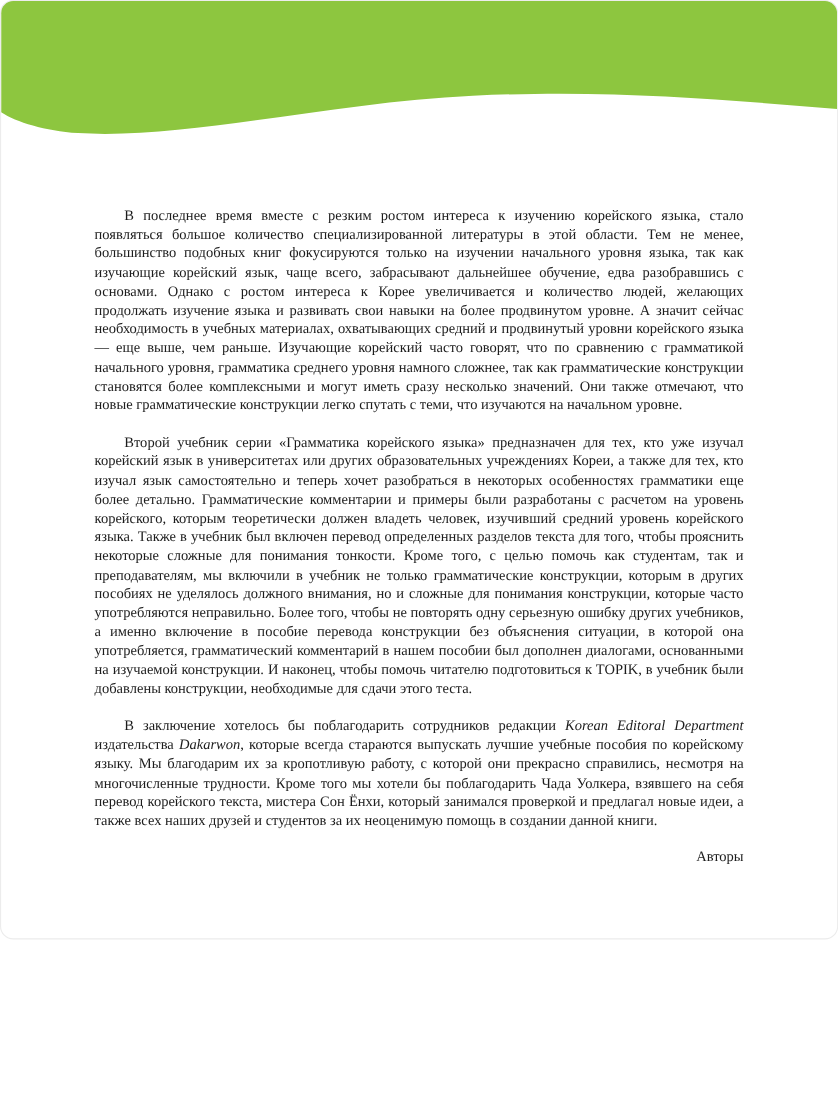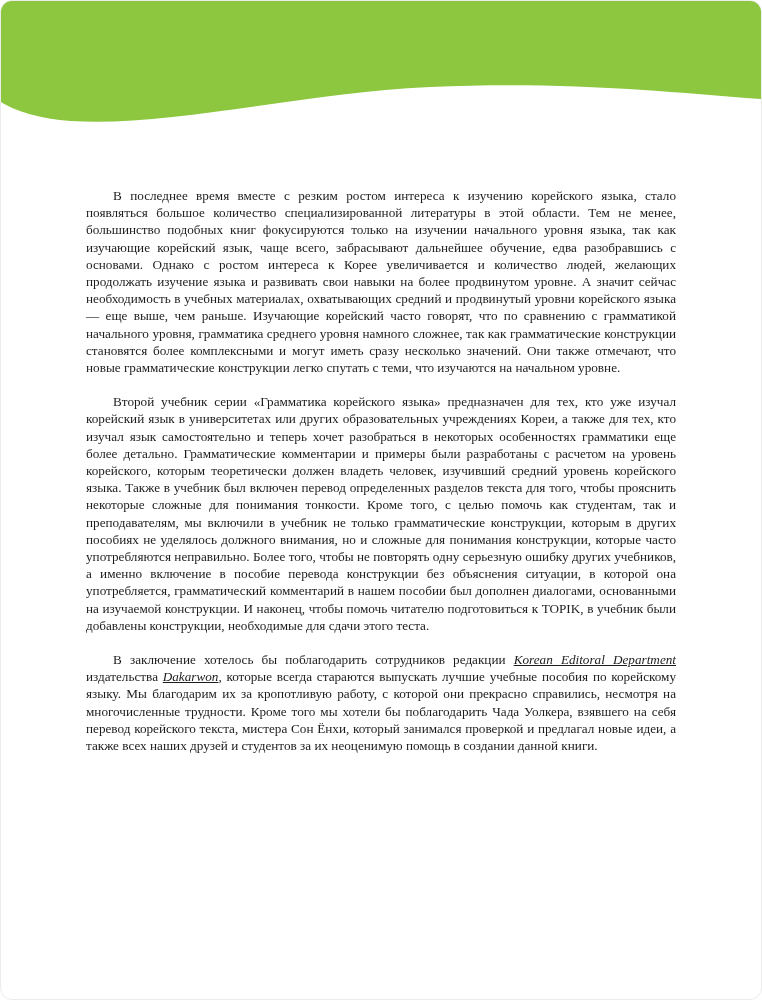--- a/index.html
+++ b/index.html
@@ -6,21 +6,21 @@
   html, body { background: #ffffff; }
   body {
     width: 762px;
     height: 1000px;
     font-family: "Liberation Serif", serif;
     -webkit-font-smoothing: antialiased;
   }
   .page {
     position: relative;
     width: 762px;
-    height: 1000px;
+    height: 854px;
     background: #ffffff;
     border: 1px solid #ececec;
     border-radius: 12px;
     overflow: hidden;
   }
   .header-wave {
     position: absolute;
     top: 0; left: 0;
     width: 100%;
     height: 132px;
@@ -41,21 +41,21 @@
   .content p {
     font-size: 13.2px;
     line-height: 17.2px;
     text-align: justify;
     text-indent: 27px;
     margin: 0 0 17px 0;
     hyphens: auto;
     -webkit-hyphens: auto;
   }
   .content p:last-of-type { margin-bottom: 0; }
-  .italic { font-style: italic; text-decoration: underline; }
+  .italic { font-style: italic; }
   .signature {
     margin-top: 16px;
     text-align: right;
     font-size: 13.2px;
     line-height: 17.2px;
     color: #1c1c1c;
   }
 </style>
 </head>
 <body>
@@ -69,15 +69,16 @@
                C300 92 170 126 70 120
                C40 118 14 110 0 101
                Z" fill="#8dc63f"></path>
     </svg>
   </div>
 
   <div class="content">
     <p>В последнее время вместе с резким ростом интереса к изучению корейского языка, стало появляться большое количество специализированной литературы в этой области. Тем не менее, большинство подобных книг фокусируются только на изучении начального уровня языка, так как изучающие корейский язык, чаще всего, забрасывают дальнейшее обучение, едва разобравшись с основами. Однако с ростом интереса к Корее увеличивается и количество людей, желающих продолжать изучение языка и развивать свои навыки на более продвинутом уровне. А значит сейчас необходимость в учебных материалах, охватывающих средний и продвинутый уровни корейского языка — еще выше, чем раньше. Изучающие корейский часто говорят, что по сравнению с грамматикой начального уровня, грамматика среднего уровня намного сложнее, так как грамматические конструкции становятся более комплексными и могут иметь сразу несколько значений. Они также отмечают, что новые грамматические конструкции легко спутать с теми, что изучаются на начальном уровне.</p>
     <p>Второй учебник серии «Грамматика корейского языка» предназначен для тех, кто уже изучал корейский язык в университетах или других образовательных учреждениях Кореи, а также для тех, кто изучал язык самостоятельно и теперь хочет разобраться в некоторых особенностях грамматики еще более детально. Грамматические комментарии и примеры были разработаны с расчетом на уровень корейского, которым теоретически должен владеть человек, изучивший средний уровень корейского языка. Также в учебник был включен перевод определенных разделов текста для того, чтобы прояснить некоторые сложные для понимания тонкости. Кроме того, с целью помочь как студентам, так и преподавателям, мы включили в учебник не только грамматические конструкции, которым в других пособиях не уделялось должного внимания, но и сложные для понимания конструкции, которые часто употребляются неправильно. Более того, чтобы не повторять одну серьезную ошибку других учебников, а именно включение в пособие перевода конструкции без объяснения ситуации, в которой она употребляется, грамматический комментарий в нашем пособии был дополнен диалогами, основанными на изучаемой конструкции. И наконец, чтобы помочь читателю подготовиться к TOPIK, в учебник были добавлены конструкции, необходимые для сдачи этого теста.</p>
     <p><span>В заключение хотелось бы поблагодарить сотрудников редакции </span><span class="italic">Korean Editoral Department</span><span> издательства </span><span class="italic">Dakarwon</span><span>, которые всегда стараются выпускать лучшие учебные пособия по корейскому языку. Мы благодарим их за кропотливую работу, с которой они прекрасно справились, несмотря на многочисленные трудности. Кроме того мы хотели бы поблагодарить Чада Уолкера, взявшего на себя перевод корейского текста, мистера Сон Ёнхи, который занимался проверкой и предлагал новые идеи, а также всех наших друзей и студентов за их неоценимую помощь в создании данной книги.</span></p>
+    <div class="signature">Авторы</div>
   </div>
 
 </div>
 
 </body></html>

